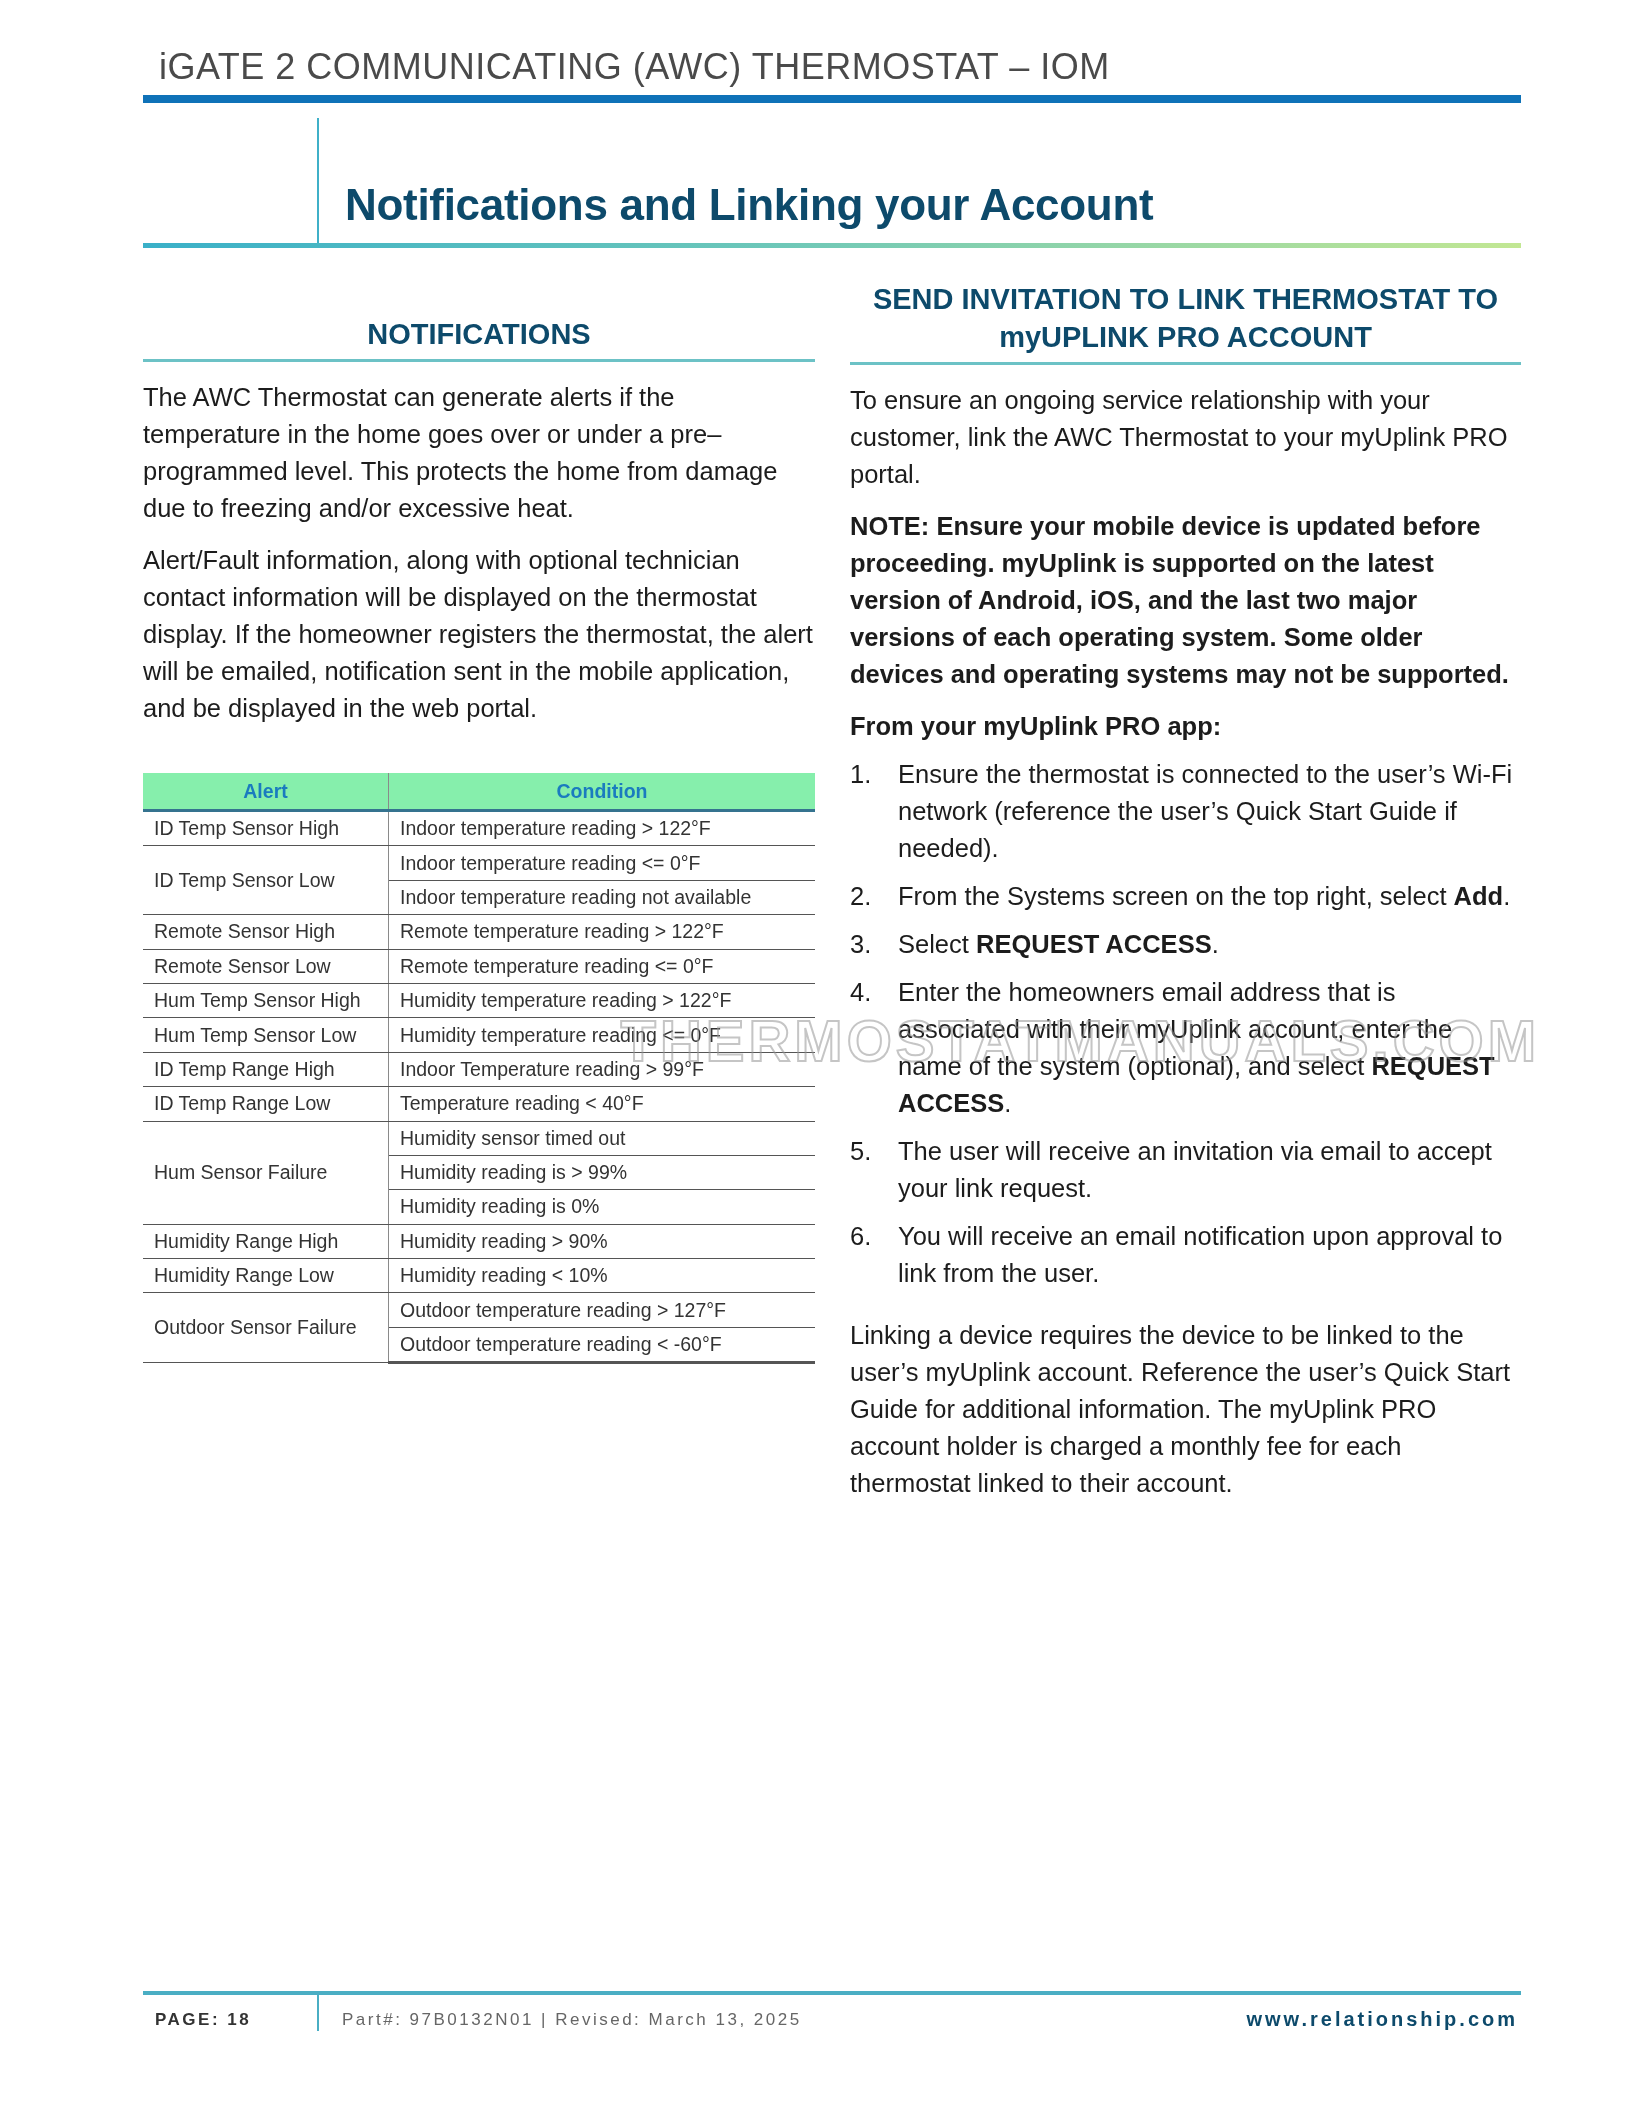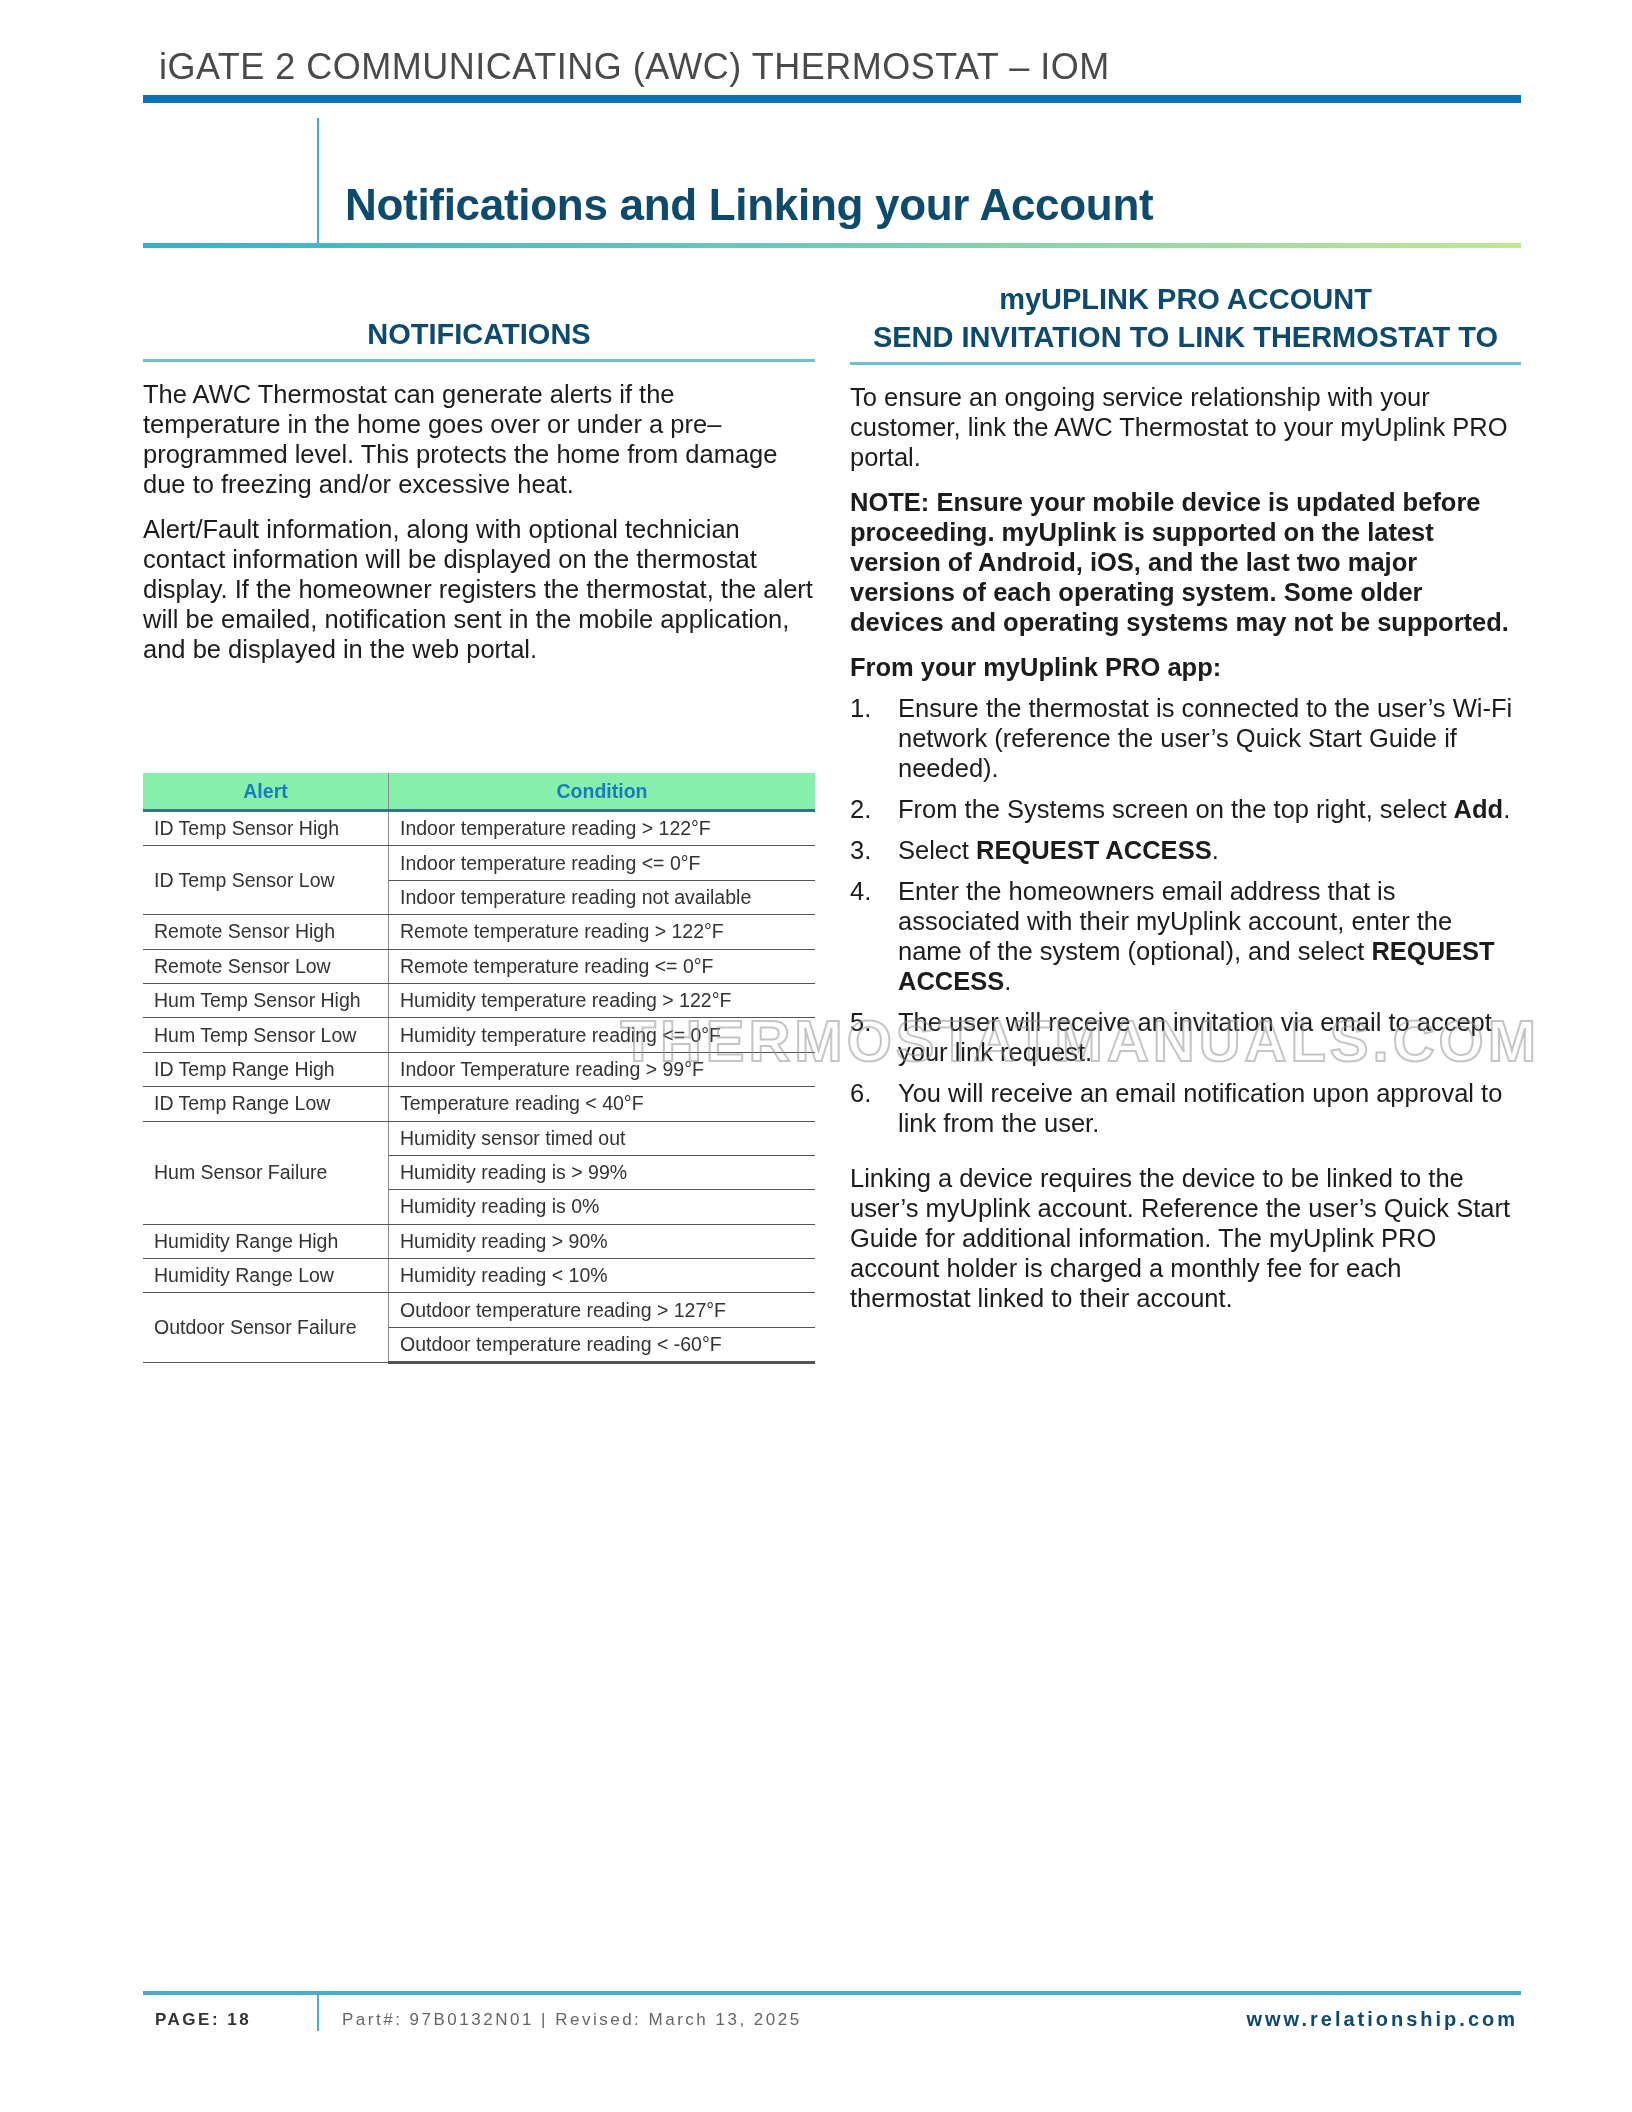--- a/index.html
+++ b/index.html
@@ -15,21 +15,21 @@
   .title-underline { left:143px; top:243px; width:1378px; height:5px;
                      background:linear-gradient(to right, #3ab0c8 0%, #6cc7b9 45%, #c2e793 100%); }
 
   
   .col { position:absolute; }
   .col-left { left:143px; top:260px; width:672px; }
   .col-right { left:850px; top:260px; width:671px; }
 
   .section-heading { text-align:center; color:#0d4a6b; font-weight:bold; font-size:29px; line-height:38px; }
   .section-rule { height:3px; background:#6cc2c6; }
-  .body-text { font-size:25.5px; line-height:30px; color:#1c1c1c; }
+  .body-text { font-size:25.5px; line-height:37px; color:#1c1c1c; }
   .body-text p { margin:0; }
   .bold { font-weight:bold; }
 
   
   .alert-table { position:absolute; left:143px; top:773px; width:672px; border-collapse:collapse; font-size:19.5px; color:#333; }
   .alert-table th { background:#86efac; color:#1a7bbf; font-weight:bold; height:34px; font-size:19.5px; border-bottom:3px solid #35738f; }
   .alert-table th.c1 { width:243px; border-right:1px solid #8a8a8a; }
   .alert-table td { height:33.4px; padding:0 11px; border-bottom:1.5px solid #555; }
   .alert-table td.alert-cell { border-right:1px solid #8a8a8a; }
   .alert-table td.cond-sub { border-bottom:1px solid #555; }
@@ -137,22 +137,22 @@
         <td class="cond-sub">Outdoor temperature reading &gt; 127°F</td>
       </tr>
       <tr>
         <td>Outdoor temperature reading &lt; -60°F</td>
       </tr>
     </tbody>
 </table>
 
 <div class="col col-right">
   <div class="section-heading" style="margin-top:20px;">
+    <div>SEND INVITATION TO LINK THERMOSTAT TO</div>
     <div>myUPLINK PRO ACCOUNT</div>
-    <div>SEND INVITATION TO LINK THERMOSTAT TO</div>
   </div>
   <div class="section-rule" style="margin-top:6px;"></div>
   <div class="body-text" style="margin-top:17px;">
     <p>To ensure an ongoing service relationship with your customer, link the AWC Thermostat to your myUplink PRO portal.</p>
     <p class="bold" style="margin-top:15px;">NOTE: Ensure your mobile device is updated before proceeding. myUplink is supported on the latest version of Android, iOS, and the last two major versions of each operating system. Some older devices and operating systems may not be supported.</p>
     <p class="bold" style="margin-top:15px;">From your myUplink PRO app:</p>
     <ol class="steps" id="steps-list" style="margin-top:11px;">
         <li>
           <span class="num">1.</span>
           <span class="txt"><span>Ensure the thermostat is connected to the user’s Wi-Fi network (reference the user’s Quick Start Guide if needed).</span></span>

